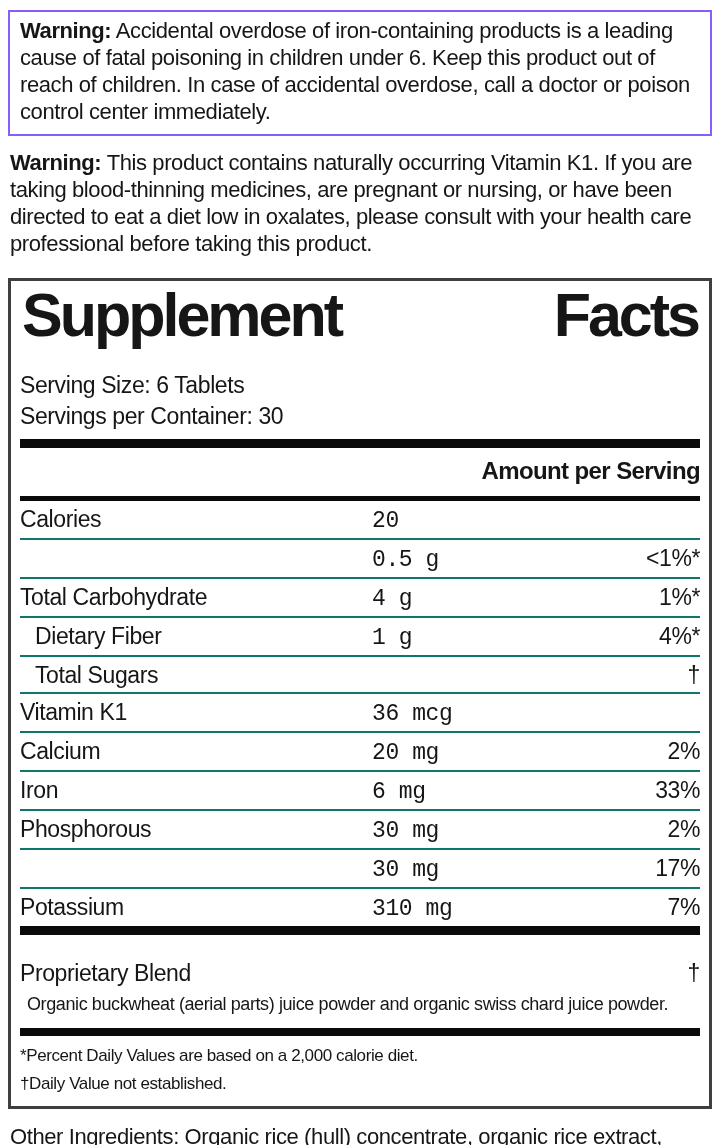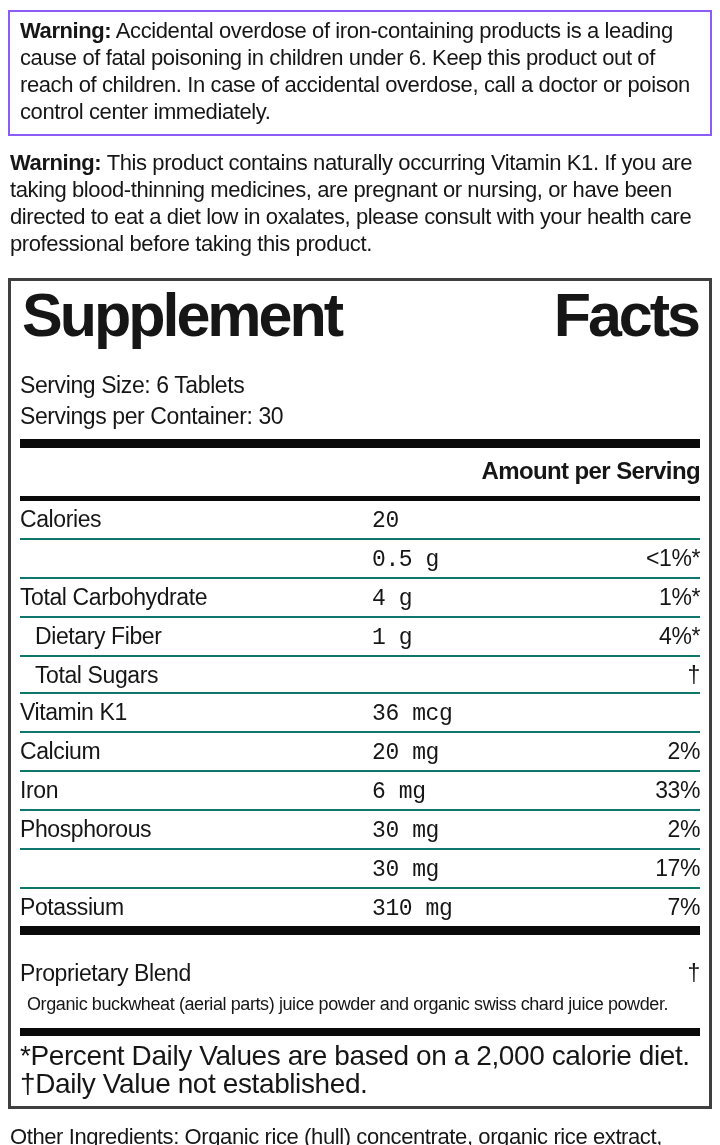--- a/index.html
+++ b/index.html
@@ -89,21 +89,21 @@
   .nutrient-row.indent .cell-name { padding-left: 15px; }
   .nutrient-row.no-border { border-bottom: none; }
 
   .blend-section { padding-top: 20px; }
   .blend-desc {
     font-size: 18px;
     line-height: 29px;
     padding: 0 4px 9px 7px;
   }
   .footnotes {
-    font-size: 28px;
+    font-size: 17px;
     line-height: 28px;
     padding: 6px 0 8px 0;
   }
 
   
   .other-ingredients {
     margin-top: 13px;
     padding: 0 2px;
     font-size: 22px;
     line-height: 29px;

